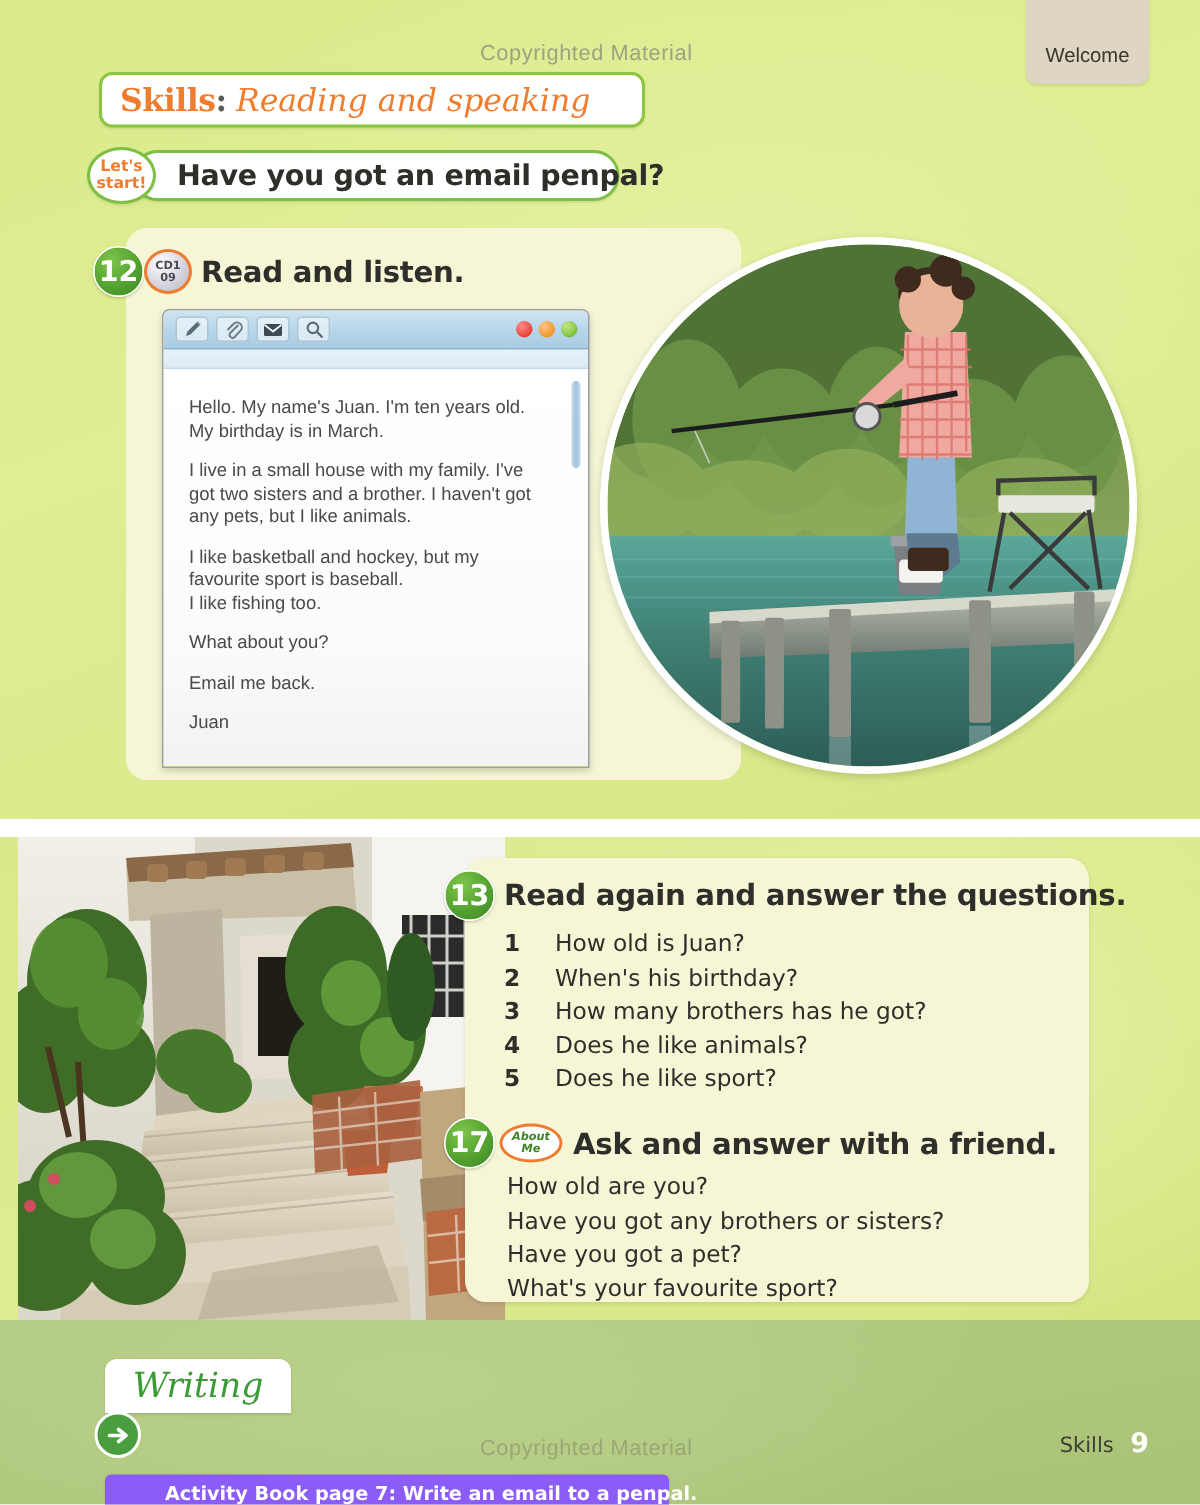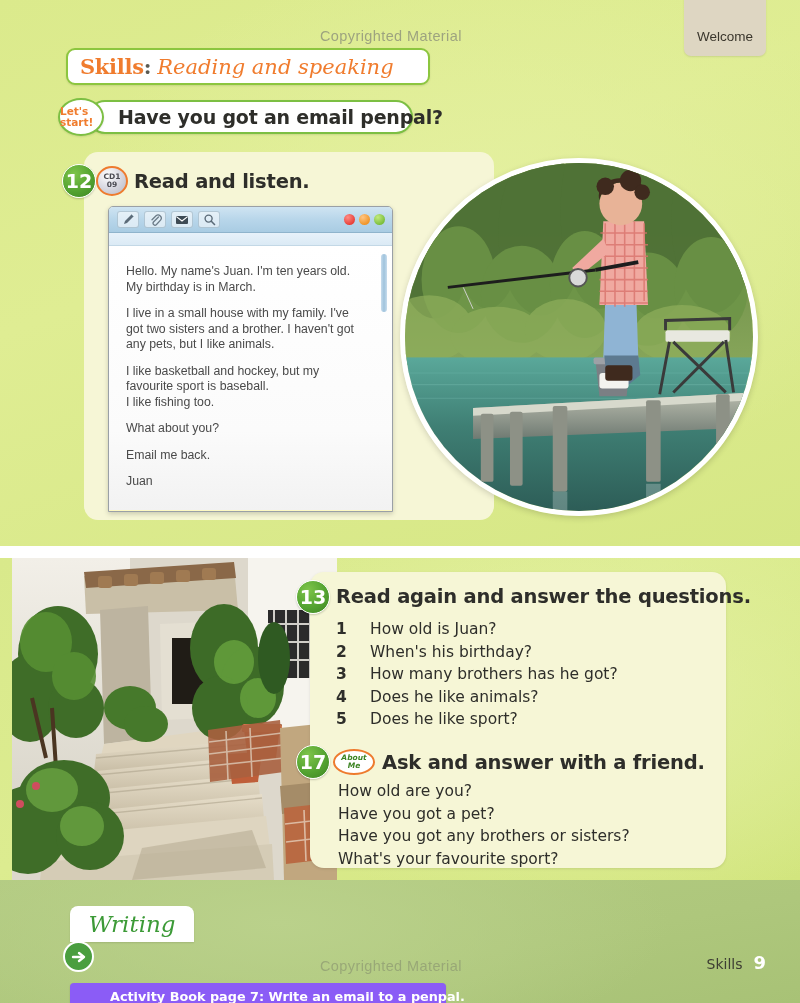--- a/index.html
+++ b/index.html
@@ -119,21 +119,21 @@
     font-family: "DejaVu Sans", sans-serif;
     white-space: nowrap;
     letter-spacing: -0.2px;
   }
   .start-badge {
     position: absolute; left: 58px; top: 98px; width: 46px; height: 38px;
     background: #ffffff;
     border: 2.5px solid #7cbf43;
     border-radius: 50%;
     display: flex; flex-direction: column;
-    align-items: flex-start; justify-content: center;
+    align-items: center; justify-content: center;
     z-index: 4;
     box-shadow: 0 1px 2px rgba(0,0,0,0.10);
   }
   .start-badge span {
     font-size: 10.5px; font-weight: bold; color: #f07c2e;
     line-height: 11px;
     font-family: "DejaVu Sans", sans-serif;
   }
 
   
@@ -686,22 +686,22 @@
   </div>
 
   <div class="num-badge num-14">17</div>
   <div class="about-badge">
     <span>About</span>
     <span>Me</span>
   </div>
   <div class="ex-title title-14">Ask and answer with a friend.</div>
   <div class="prompt-list">
     <div class="prompt-row">How old are you?</div>
+    <div class="prompt-row">Have you got any brothers or sisters?</div>
     <div class="prompt-row">Have you got a pet?</div>
-    <div class="prompt-row">Have you got any brothers or sisters?</div>
     <div class="prompt-row">What's your favourite sport?</div>
   </div>
 
   <div class="writing-tab">
     <span>Writing</span>
   </div>
   <div class="ab-bar">
     <span>Activity Book page 7: Write an email to a penpal.</span>
   </div>
   <div class="arrow-circle">

